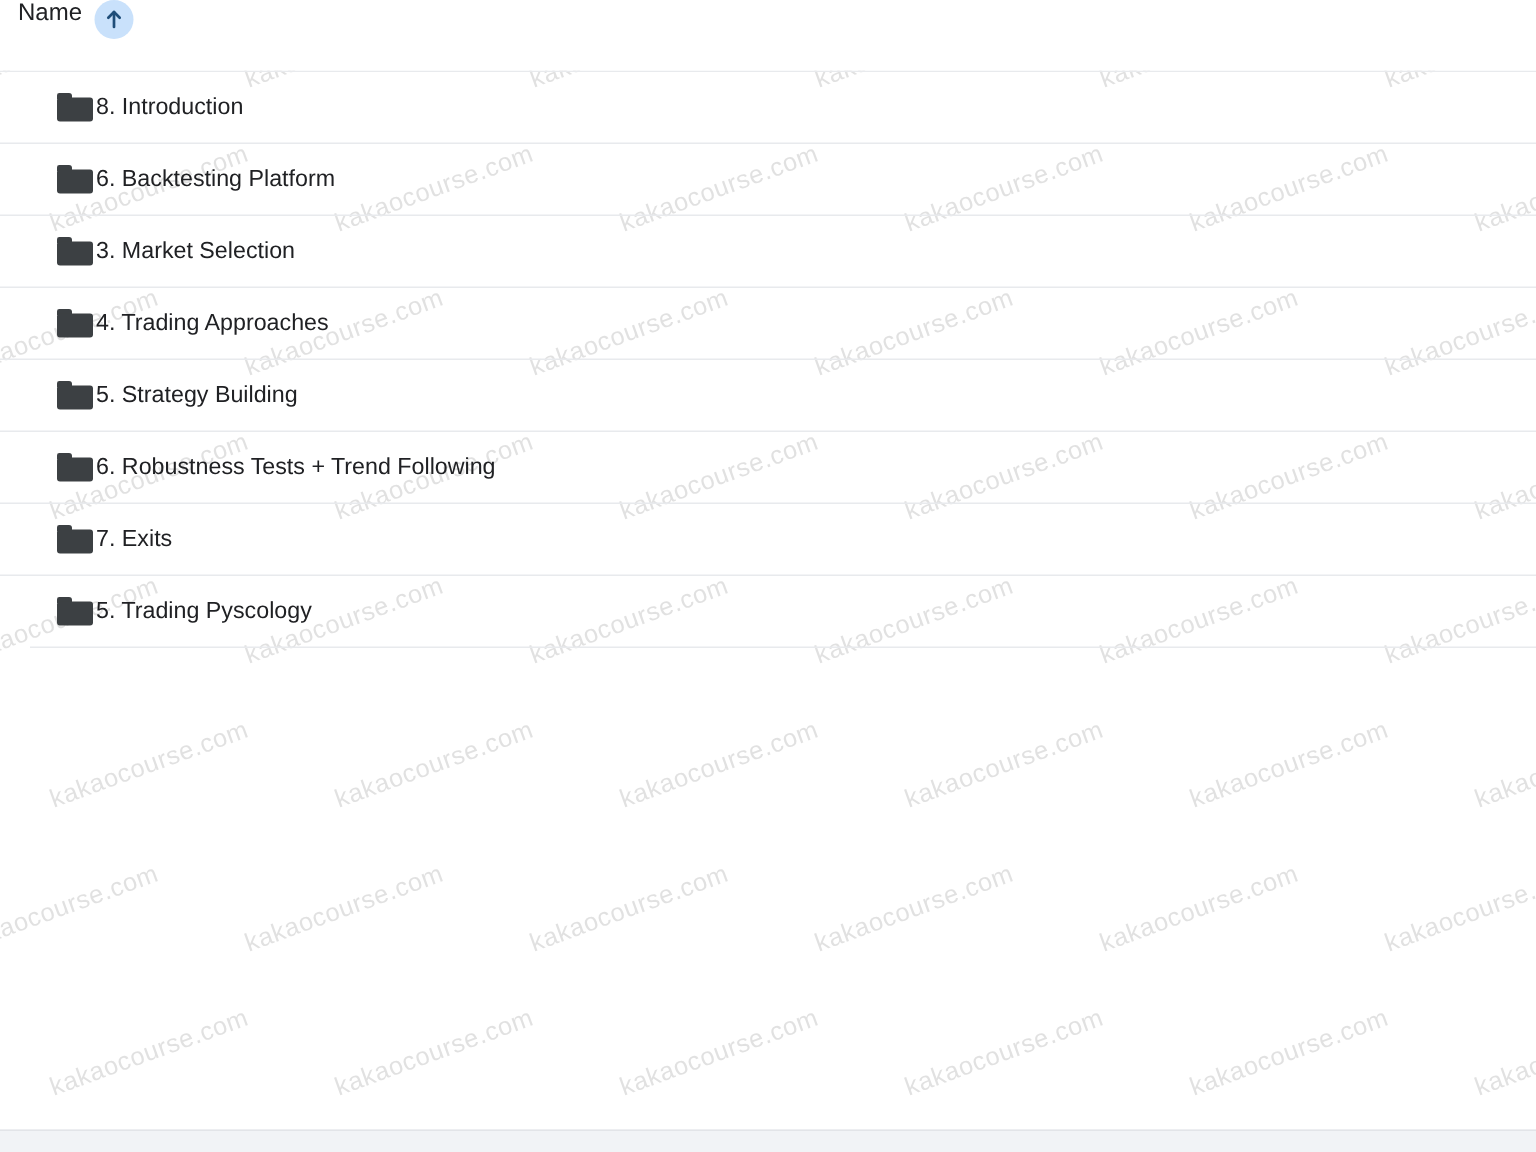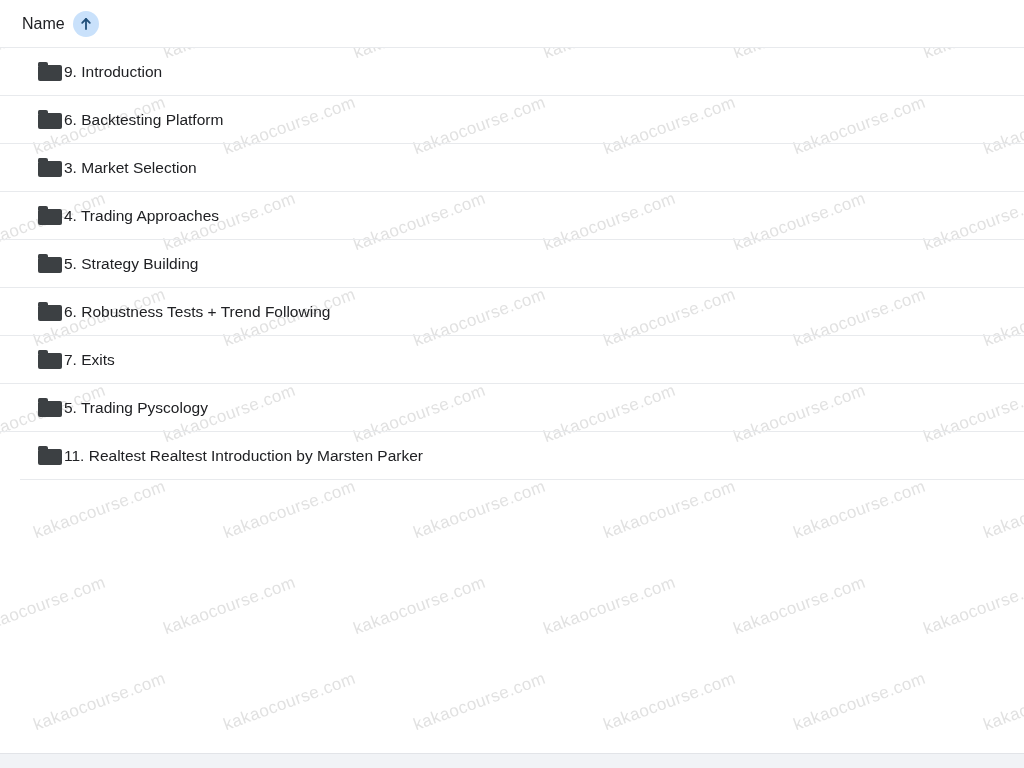--- a/index.html
+++ b/index.html
@@ -36,22 +36,21 @@
     transform: rotate(-20deg);
     white-space: nowrap;
     letter-spacing: 0.4px;
   }
 
   
   .list-header {
     position: relative;
     height: 47px;
     display: flex;
-    align-items: center;
-    padding-left: 22px;
+    padding-left: 12px;
     box-sizing: border-box;
     background: #ffffff;
     z-index: 10;
   }
   .header-name {
     font-size: 16px;
     color: #202124;
     font-family: "Liberation Sans", sans-serif;
   }
   .sort-badge {
@@ -194,21 +193,21 @@
   </div>
 
   <div class="rows" id="rows">
       <div class="row">
         <div class="icon-cell">
           <div class="folder">
             <div class="tab"></div>
             <div class="body"></div>
           </div>
         </div>
-        <div class="row-label">9. Introduction</div>
+        <div class="row-label">8. Introduction</div>
       </div>
       <div class="row">
         <div class="icon-cell">
           <div class="folder">
             <div class="tab"></div>
             <div class="body"></div>
           </div>
         </div>
         <div class="row-label">6. Backtesting Platform</div>
       </div>
@@ -258,29 +257,20 @@
         <div class="row-label">7. Exits</div>
       </div>
       <div class="row">
         <div class="icon-cell">
           <div class="folder">
             <div class="tab"></div>
             <div class="body"></div>
           </div>
         </div>
         <div class="row-label">5. Trading Pyscology</div>
-      </div>
-      <div class="row">
-        <div class="icon-cell">
-          <div class="folder">
-            <div class="tab"></div>
-            <div class="body"></div>
-          </div>
-        </div>
-        <div class="row-label">11. Realtest Realtest Introduction by Marsten Parker</div>
       </div>
     </div>
   <div class="bottom-divider"></div>
 
   <div class="watermarks" id="watermarks">
       <div class="wm" style="left: -30px; top: 20px;">kakaocourse.com</div>
       <div class="wm" style="left: 160px; top: 20px;">kakaocourse.com</div>
       <div class="wm" style="left: 350px; top: 20px;">kakaocourse.com</div>
       <div class="wm" style="left: 540px; top: 20px;">kakaocourse.com</div>
       <div class="wm" style="left: 730px; top: 20px;">kakaocourse.com</div>

